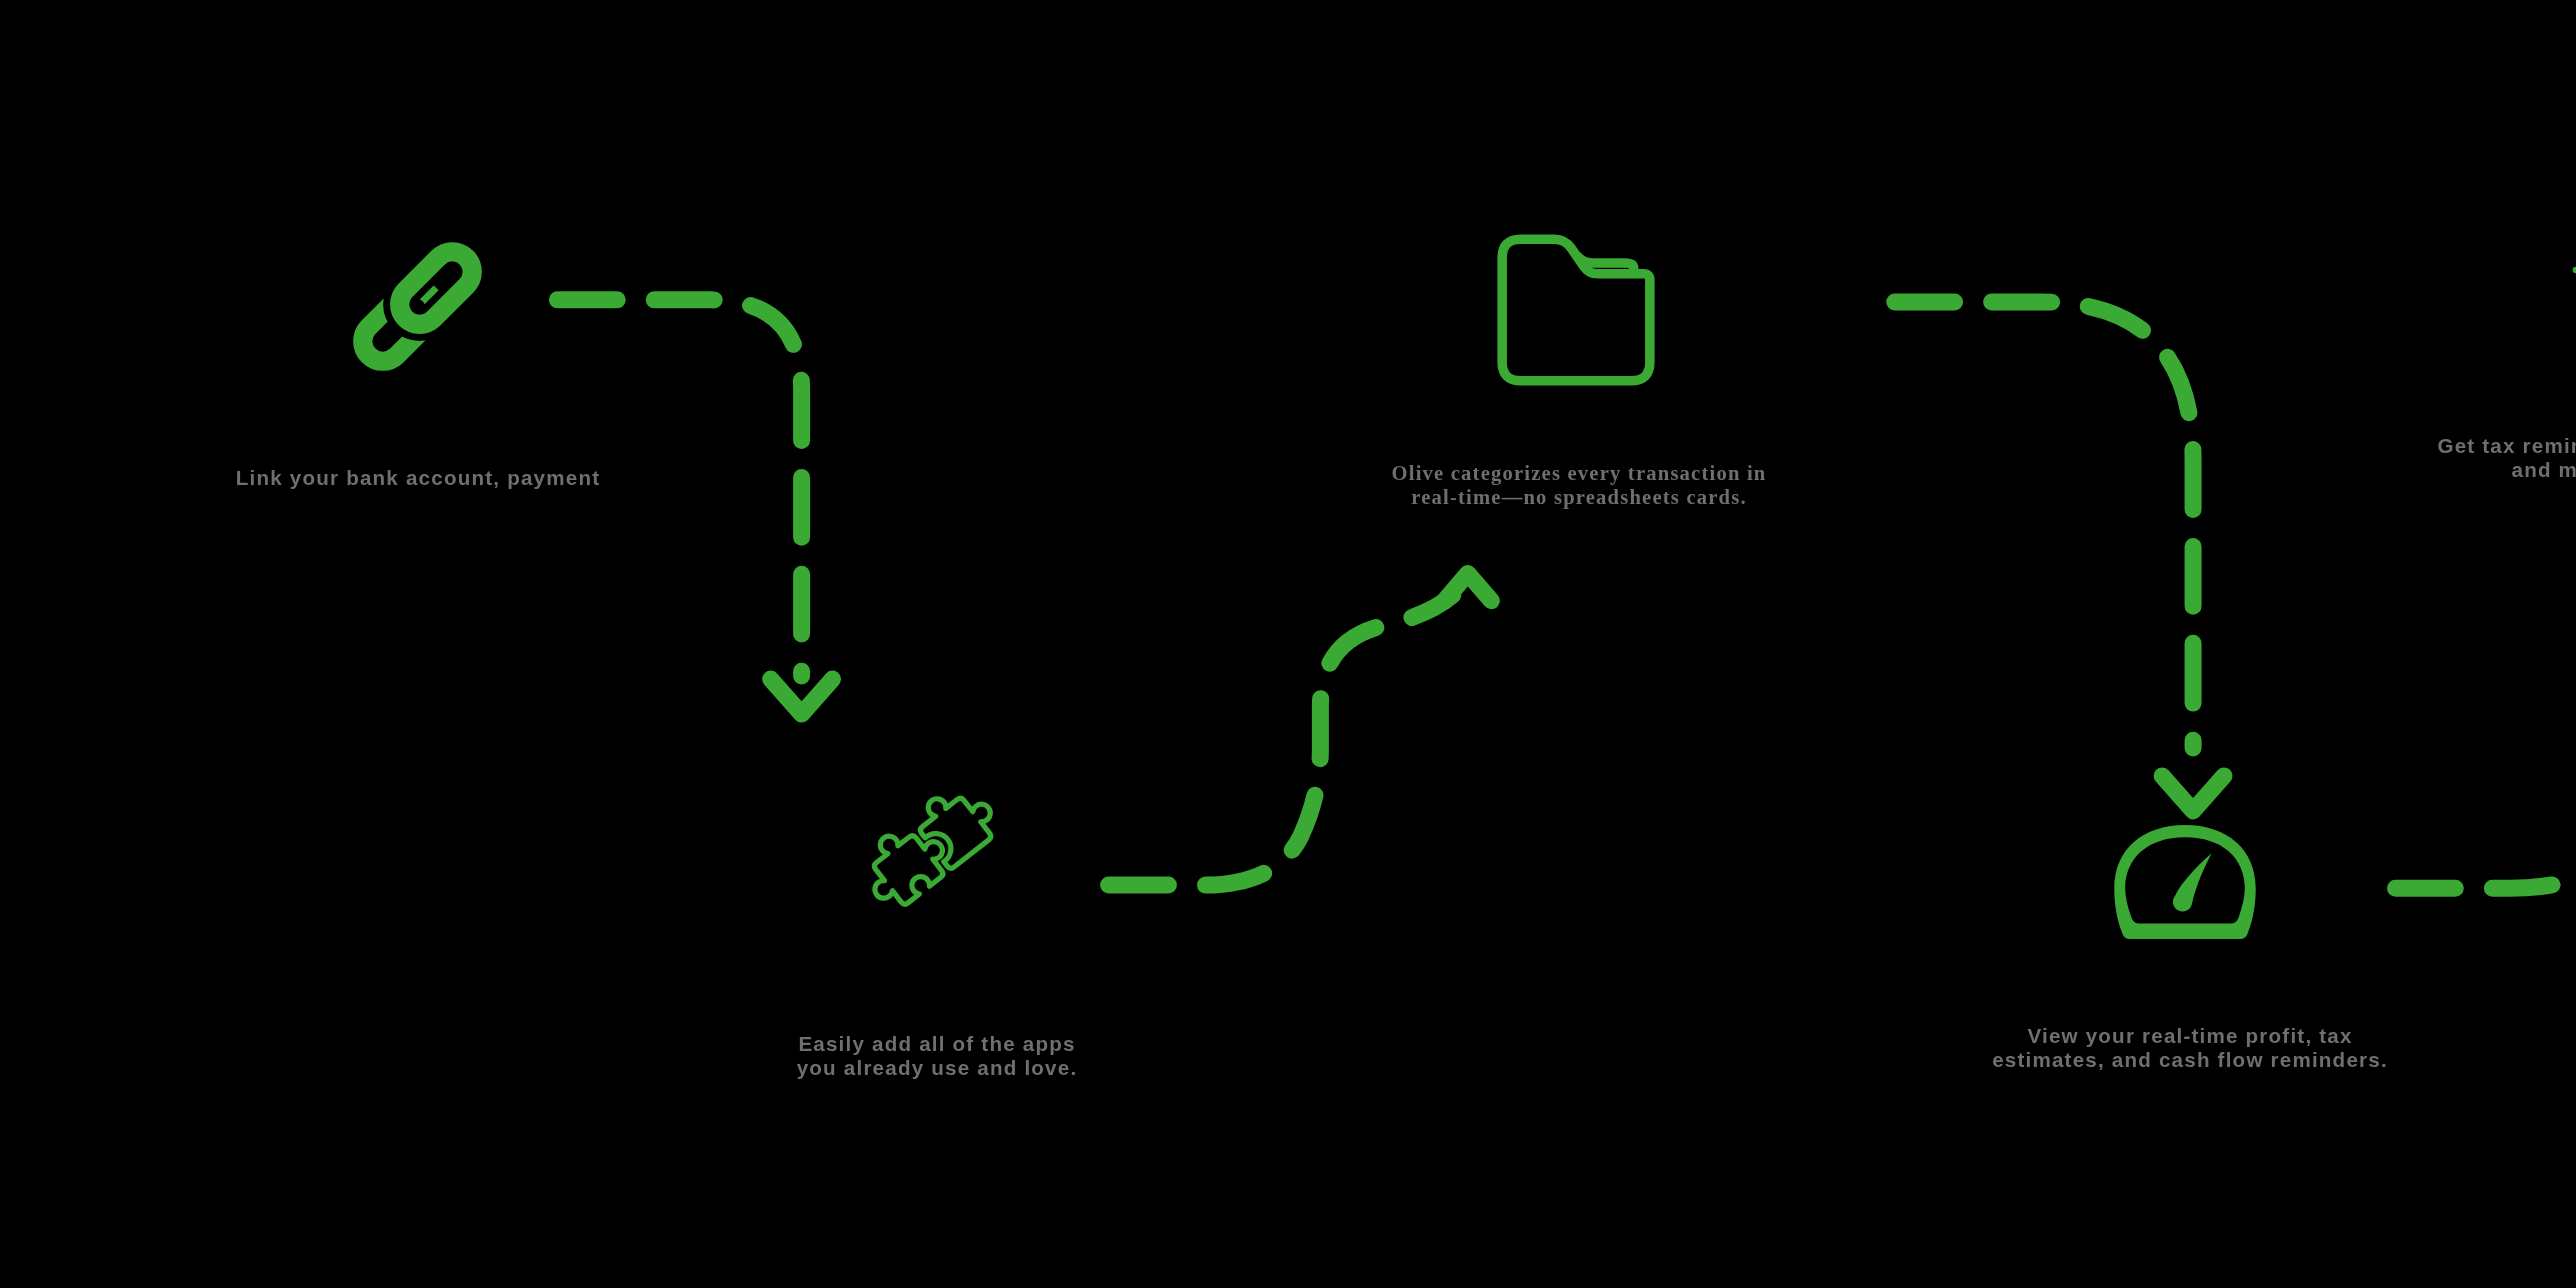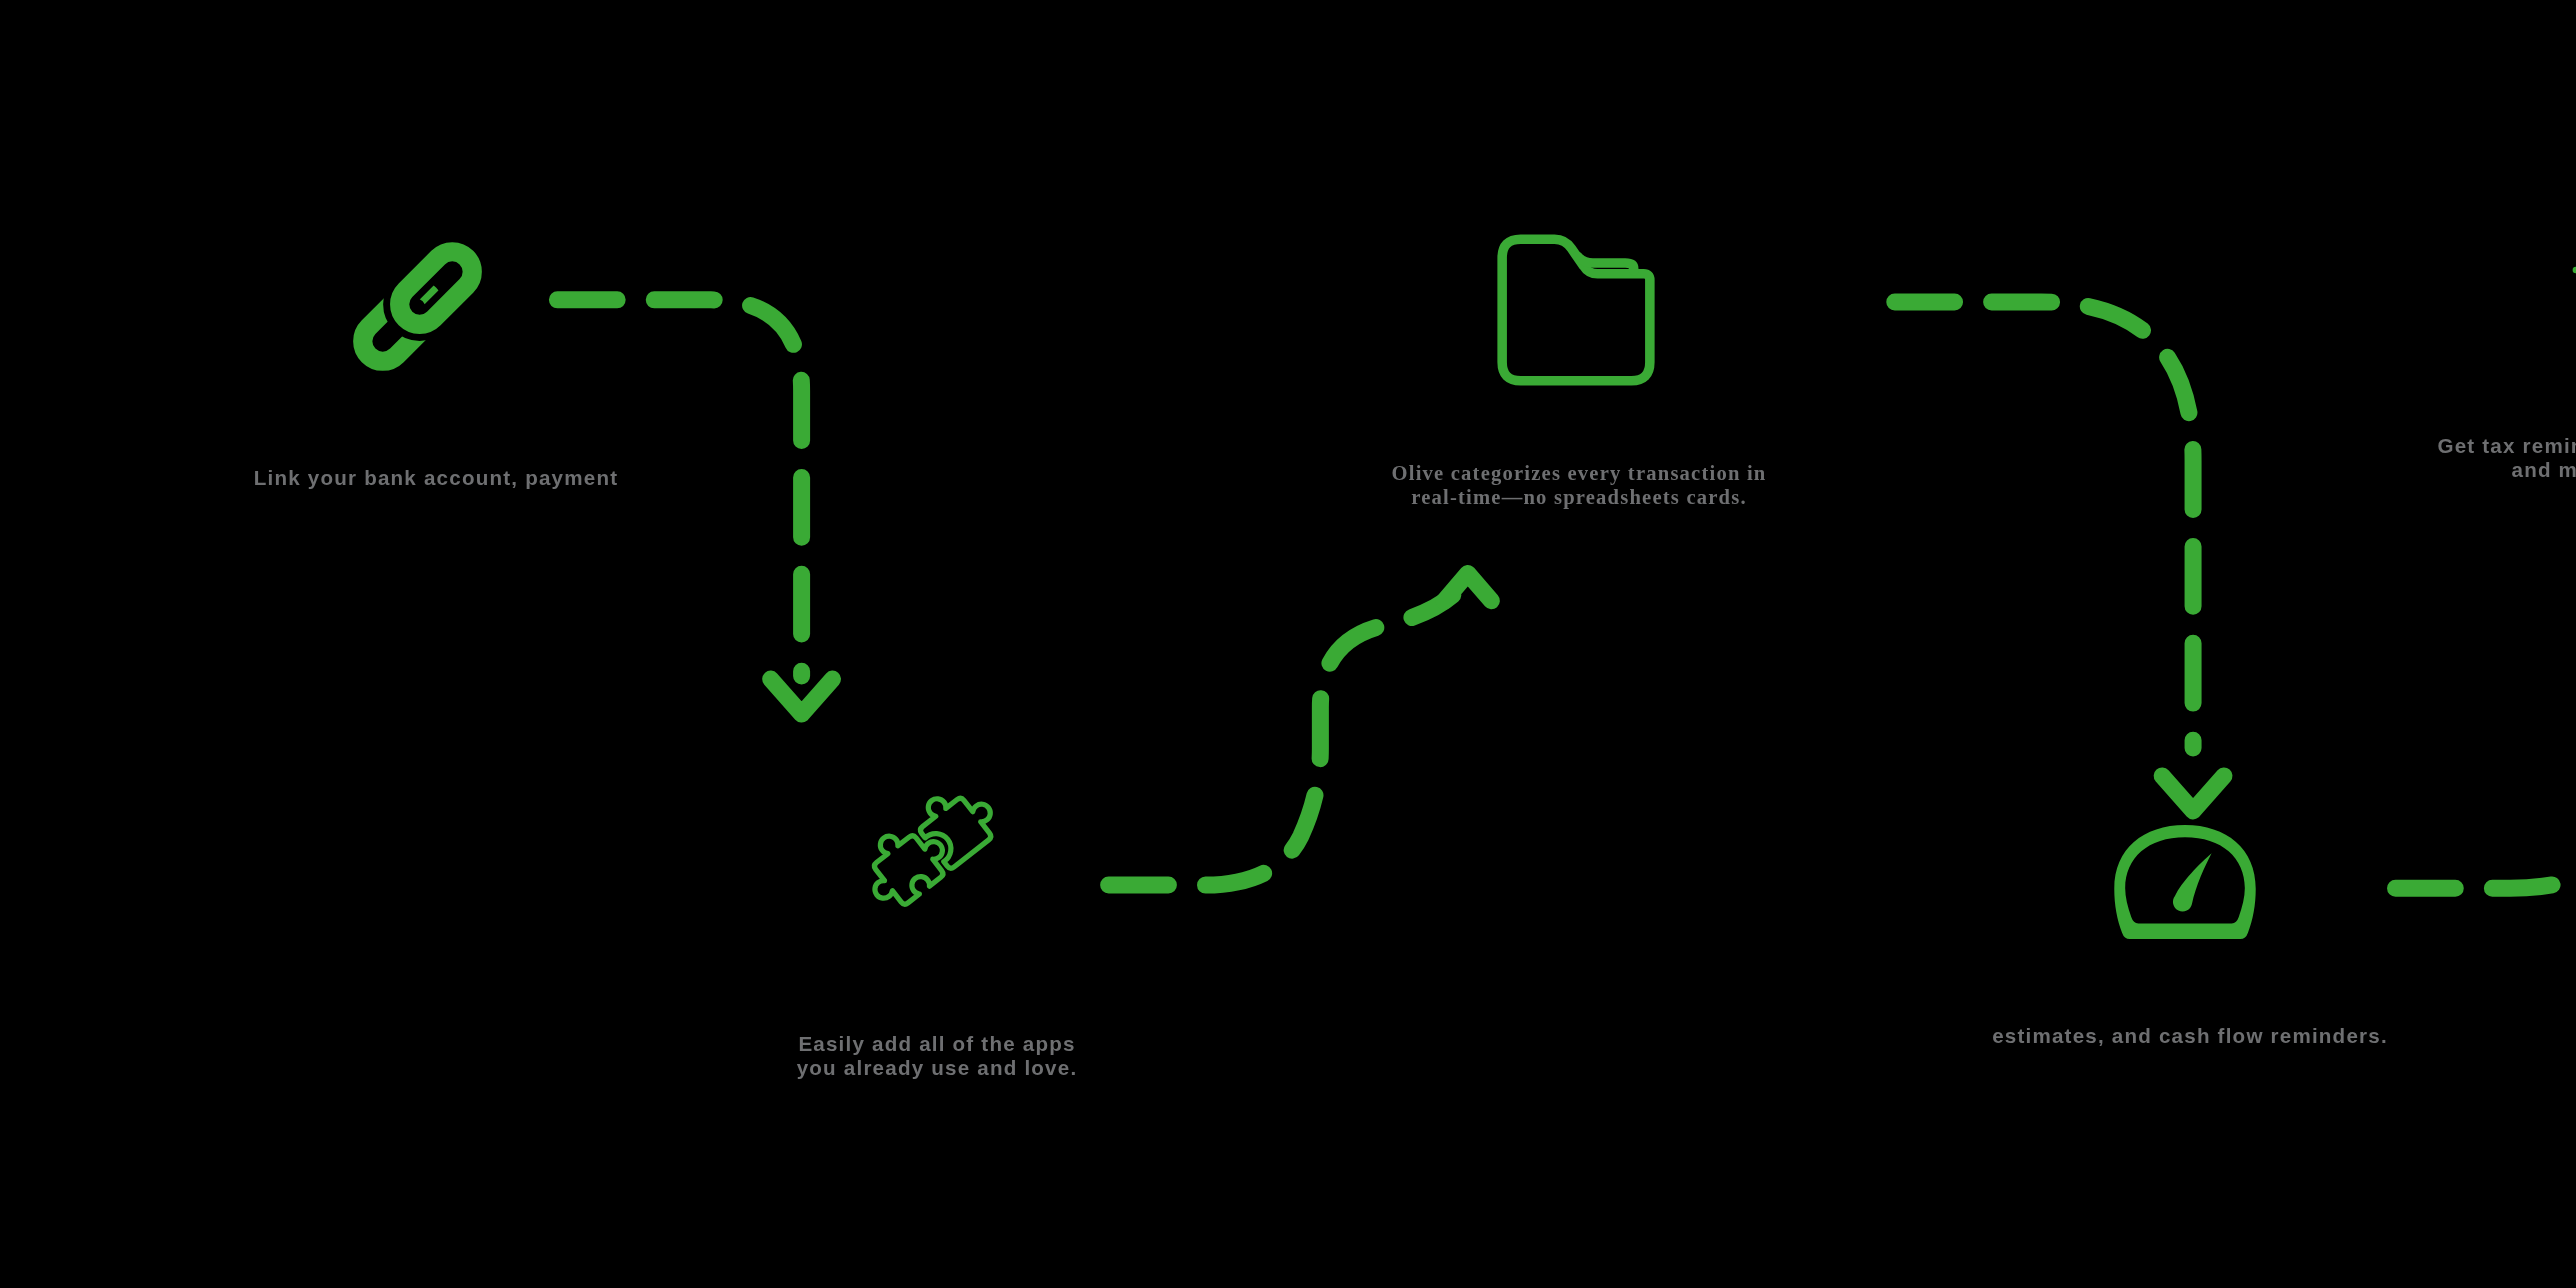--- a/index.html
+++ b/index.html
@@ -30,21 +30,21 @@
   .icon .filled{fill:currentColor;stroke:none;}
   .icon .halo{stroke:var(--bg);fill:none;}
   .caption{
     position:absolute;width:670px;
     text-align:center;
     color:var(--caption);
     font-size:20.6px;line-height:24px;font-weight:700;
     letter-spacing:1.2px;
   }
   .caption span{display:block;}
-  .t1{left:101px;top:466px;text-align:center;}
+  .t1{left:83px;top:466px;text-align:center;}
   .t2{left:602px;top:1032px;}
   .t3{left:1244px;top:461px;font-family:Liberation Serif, serif;}
   .t4{left:1855px;top:1024px;}
   .t5{left:2311px;top:434px;}
   .i-link{left:336px;top:225px;width:163px;height:163px;}
   .i-puzzle{left:851px;top:775px;width:164px;height:154px;}
   .i-folder{left:1496px;top:233px;width:160px;height:154px;}
   .i-gauge{left:2114px;top:823px;width:142px;height:116px;}
   .i-bulb{left:2567px;top:210px;width:135px;height:146px;}
 </style>
@@ -125,20 +125,21 @@
   </div>
   <div class="caption t2">
     <span>Easily add all of the apps</span>
     <span>you already use and love.</span>
   </div>
   <div class="caption t3">
     <span>Olive categorizes every transaction in</span>
     <span>real-time—no spreadsheets cards.</span>
   </div>
   <div class="caption t4">
+    <span>View your real-time profit, tax</span>
     <span>estimates, and cash flow reminders.</span>
   </div>
   <div class="caption t5">
     <span>Get tax reminders, CPA-ready reports,</span>
     <span>and monthly summaries.</span>
   </div>
 
 </div>
 
 

